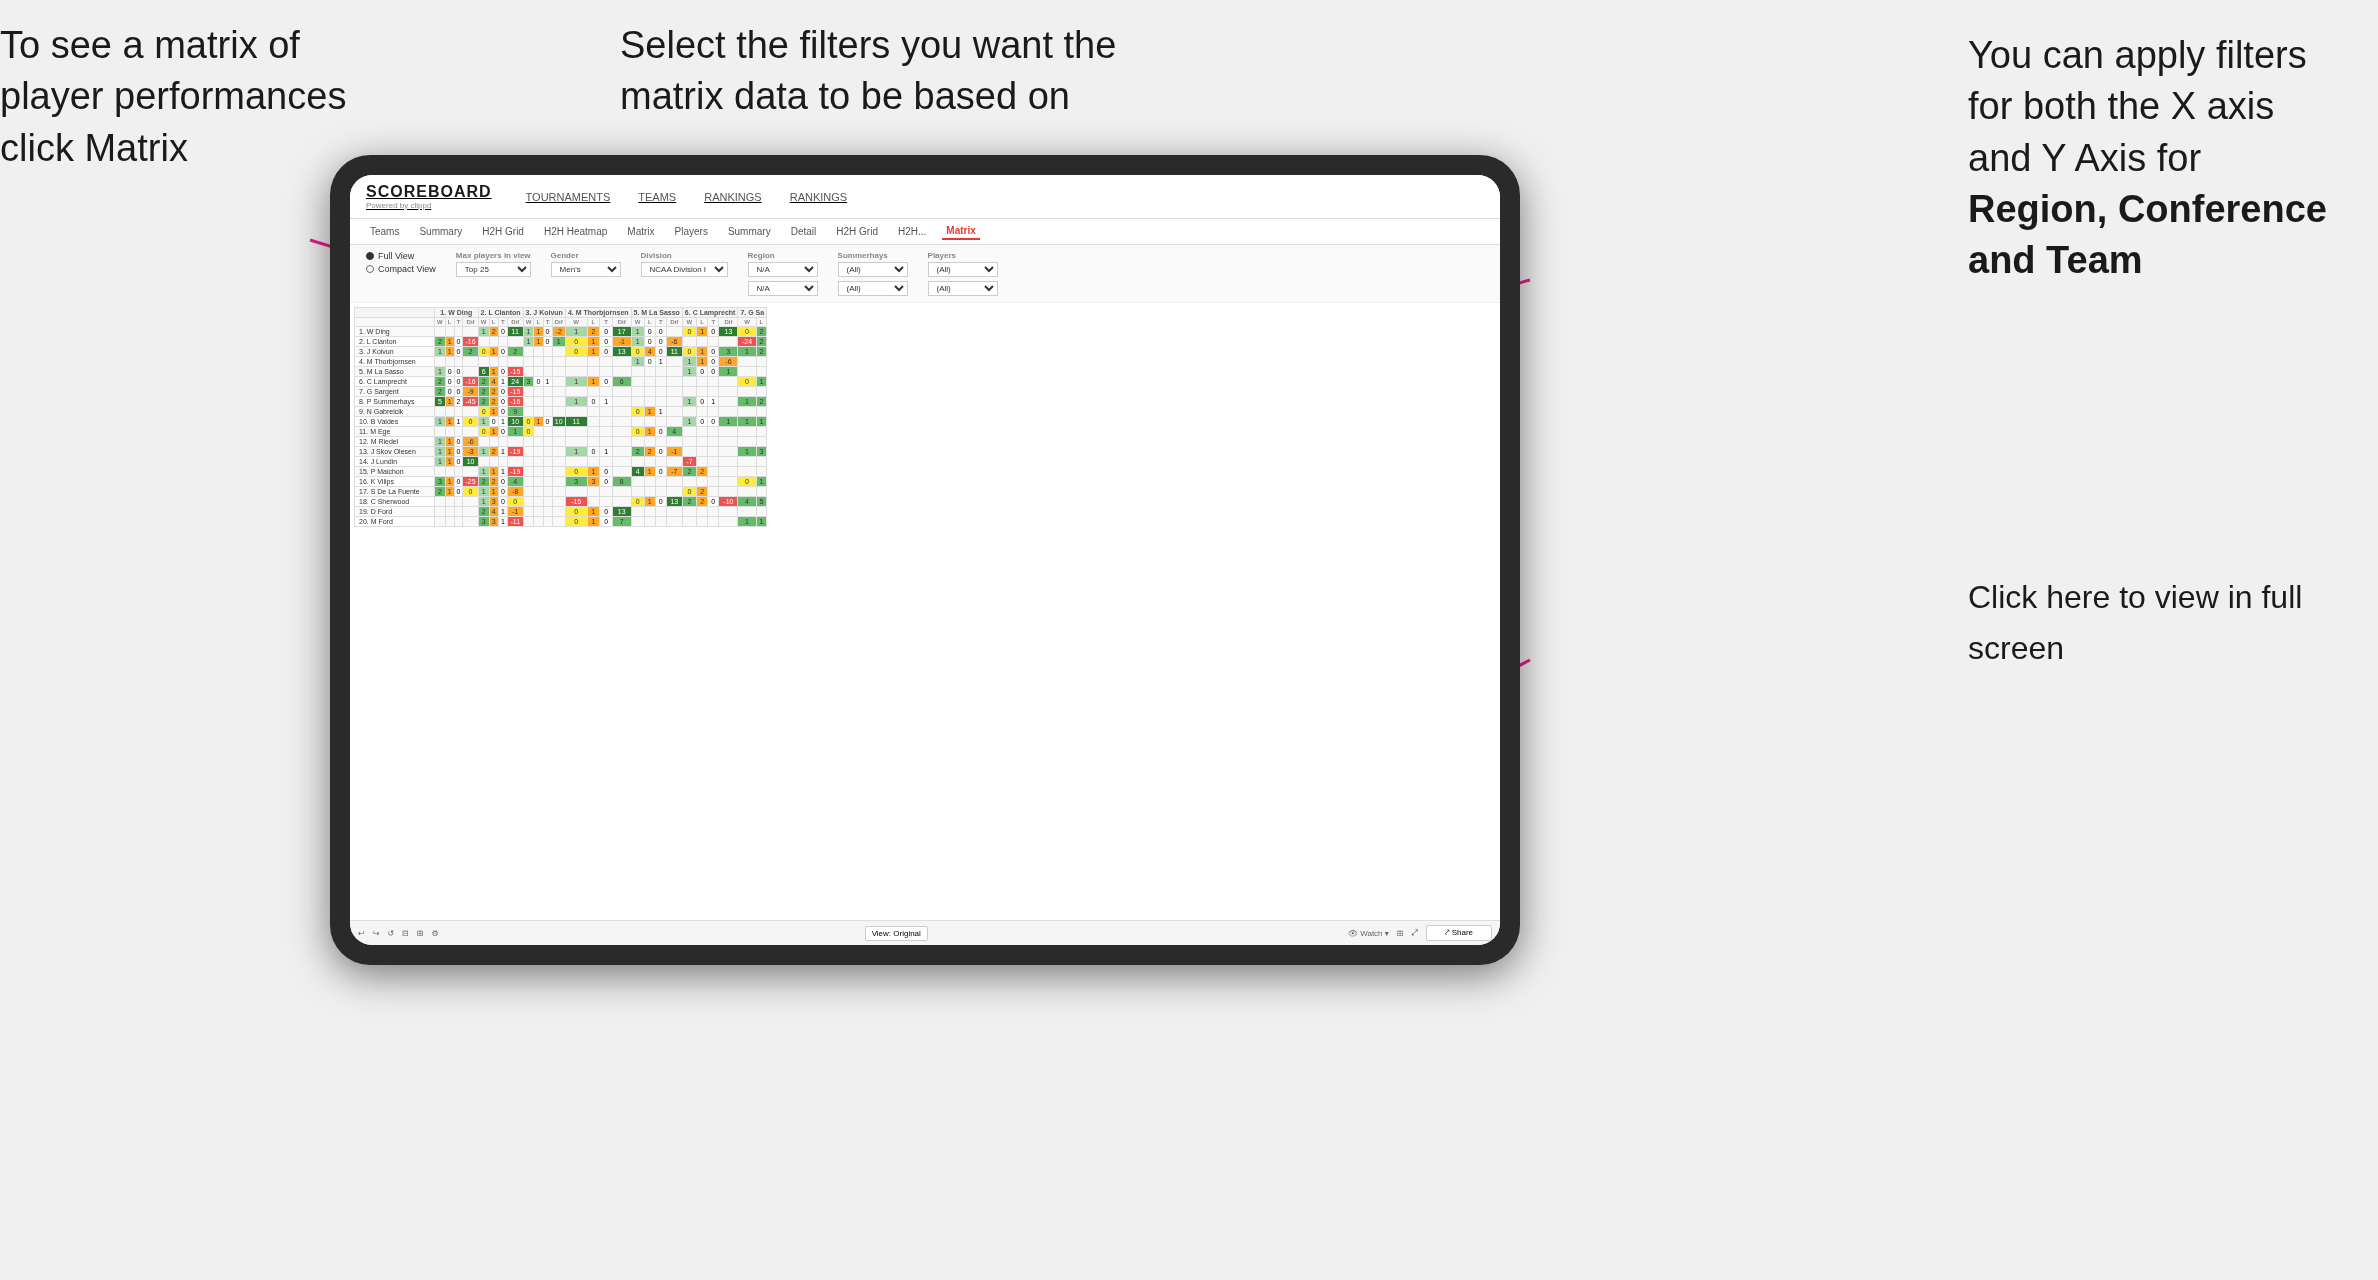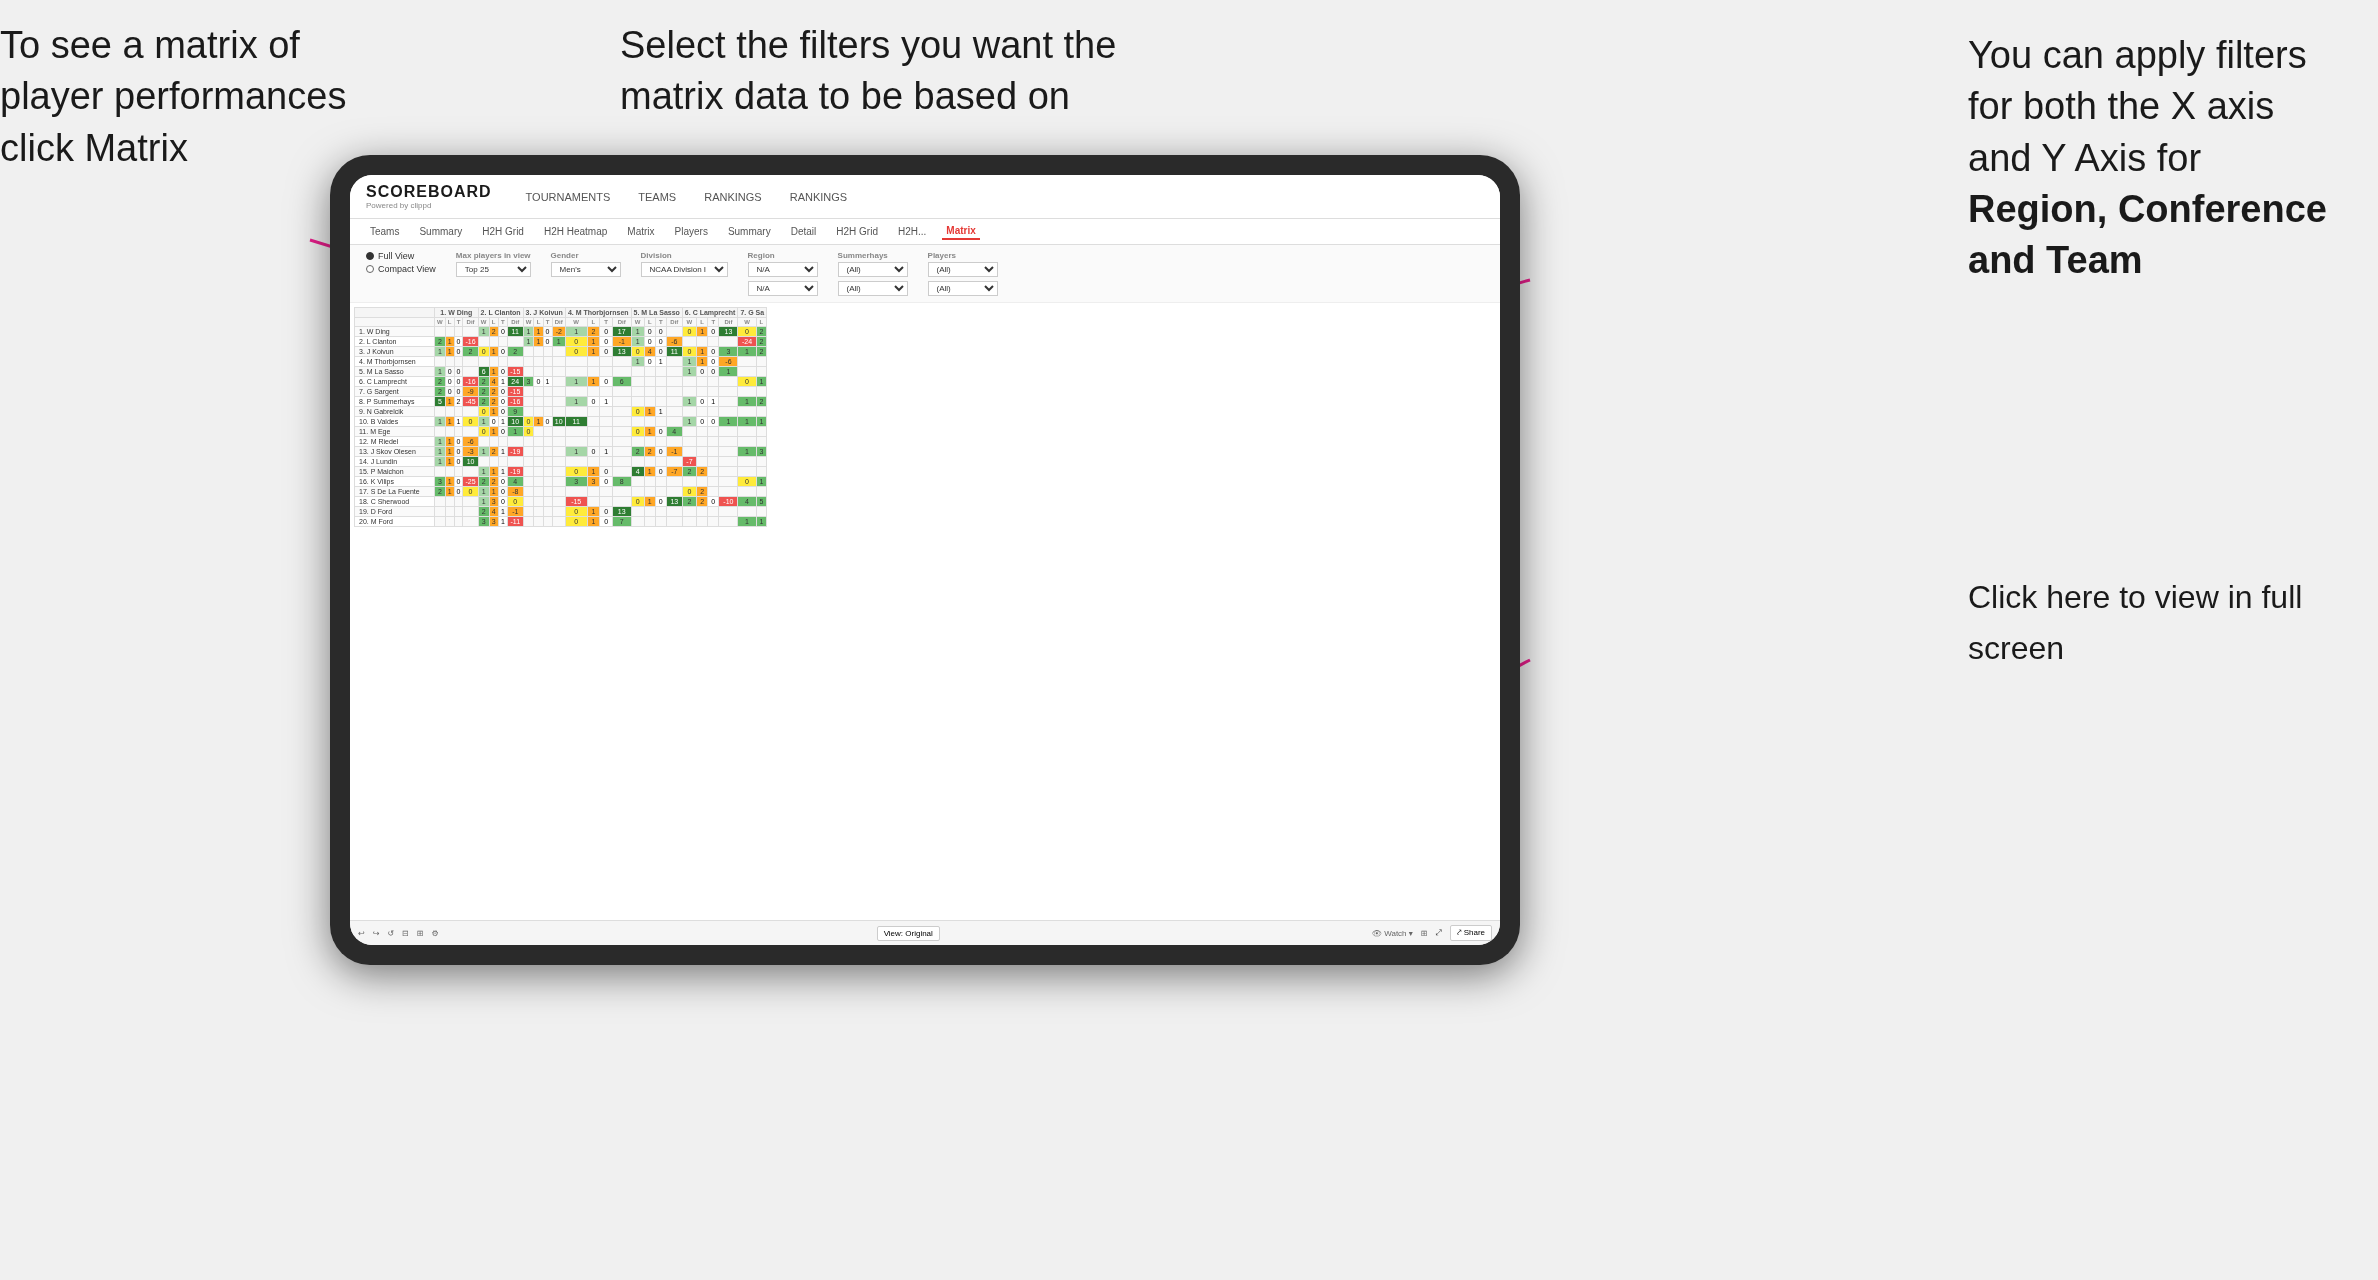--- a/index.html
+++ b/index.html
@@ -45,20 +45,21 @@
     }
 
     
     .app-header {
       background: white;
       border-bottom: 1px solid #ddd;
       padding: 8px 16px;
       display: flex;
       align-items: center;
       gap: 30px;
+      text-decoration: underline;
     }
 
     .scoreboard-logo {
       display: flex;
       flex-direction: column;
     }
 
     .logo-main {
       font-size: 16px;
       font-weight: 900;
@@ -251,21 +252,21 @@
       background: white;
       padding: 2px 6px;
       font-size: 8px;
       cursor: pointer;
       border-radius: 2px;
     }
 
     .share-btn {
       background: #fff;
       border: 1px solid #ccc;
-      padding: 2px 6px;
+      padding: 2px 18px;
       font-size: 8px;
       cursor: pointer;
       border-radius: 2px;
     }
 
     
     .screen-content {
       display: flex;
       flex-direction: column;
       height: 100%;

